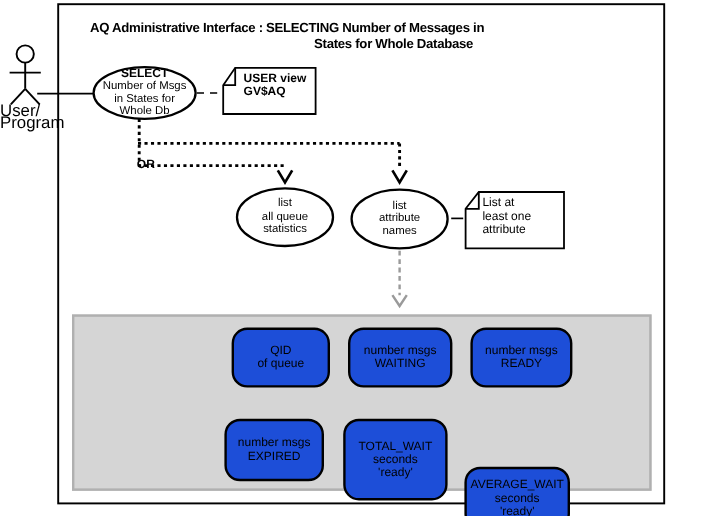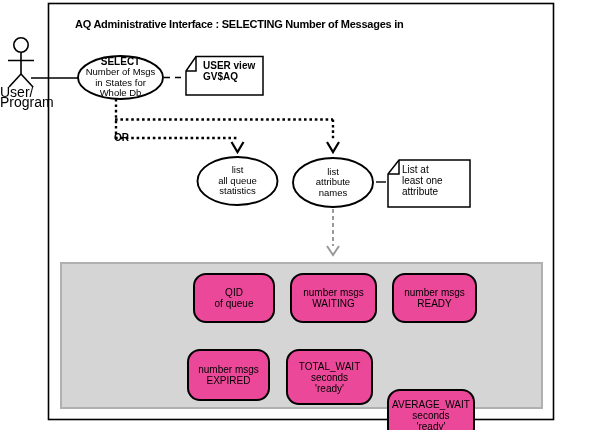--- a/index.html
+++ b/index.html
@@ -19,21 +19,21 @@
     text-align:center;font-size:9.5px;line-height:10.5px;}
   .ellipse-label .head{font-weight:bold;font-size:10px;}
   
   .note-label{font-size:10px;line-height:11px;}
   .note-label.bold{font-weight:bold;}
   .or-label{font-weight:bold;font-size:10px;}
   
   #panel{left:60px;top:262px;width:483px;height:147px;background:#d5d5d5;
     border:2px solid #b0b0b0;box-sizing:border-box;}
   
-  .rbox{background:#ec4899;border:2px solid #000;border-radius:13px;box-sizing:border-box;
+  .rbox{background:#1d4ed8;border:2px solid #000;border-radius:13px;box-sizing:border-box;
     display:flex;align-items:center;justify-content:center;text-align:center;
     font-size:10px;line-height:11px;}
 </style>
 </head>
 <body>
 
 <div id="canvas">
 
   <div id="panel" class="abs"></div>
 
@@ -77,20 +77,21 @@
     <g fill="#fff" stroke="#000" stroke-width="1.5">
       <polygon points="399,160 470,160 470,207 388,207 388,174"></polygon>
       <polyline points="388,174 399,174 399,160" fill="none"></polyline>
     </g>
 
     <line x1="333" y1="209" x2="333" y2="246" stroke="#9a9a9a" stroke-width="2" stroke-dasharray="4,3"></line>
     <path d="M327,246 L333,255 L339,246" stroke="#9a9a9a" stroke-width="2" fill="none"></path>
   </svg>
 
   <div class="abs title-line" style="left:75px;top:18px;">AQ Administrative Interface : SELECTING Number of Messages in</div>
+  <div class="abs title-line" style="left:258px;top:31px;width:140px;text-align:center;">States for Whole Database</div>
 
   <div class="abs actor-label preline" style="left:0px;top:87px;width:44px;">User/
 Program</div>
 
   <div class="abs ellipse-label" style="left:78px;top:56px;width:85px;height:43px;">
     <span class="head">SELECT</span>
     <span class="preline">Number of Msgs
 in States for
 Whole Db</span>
   </div>
@@ -112,20 +113,20 @@
 attribute</div>
 
   <div class="abs rbox preline" style="left:193px;top:273px;width:82px;height:50px;">QID
 of queue</div>
   <div class="abs rbox preline" style="left:290px;top:273px;width:87px;height:50px;">number msgs
 WAITING</div>
   <div class="abs rbox preline" style="left:392px;top:273px;width:85px;height:50px;">number msgs
 READY</div>
   <div class="abs rbox preline" style="left:187px;top:349px;width:83px;height:52px;">number msgs
 EXPIRED</div>
-  <div class="abs rbox preline" style="left:286px;top:349px;width:87px;height:56px;">TOTAL_WAIT
+  <div class="abs rbox preline" style="left:286px;top:349px;width:87px;height:68px;">TOTAL_WAIT
 seconds
 'ready'</div>
   <div class="abs rbox preline" style="left:387px;top:349px;width:88px;height:52px;margin-top:40px;">AVERAGE_WAIT
 seconds
 'ready'</div>
 
 </div>
 
 </body></html>

